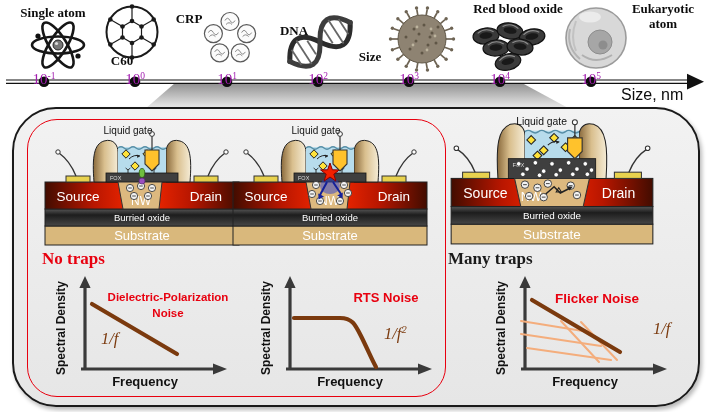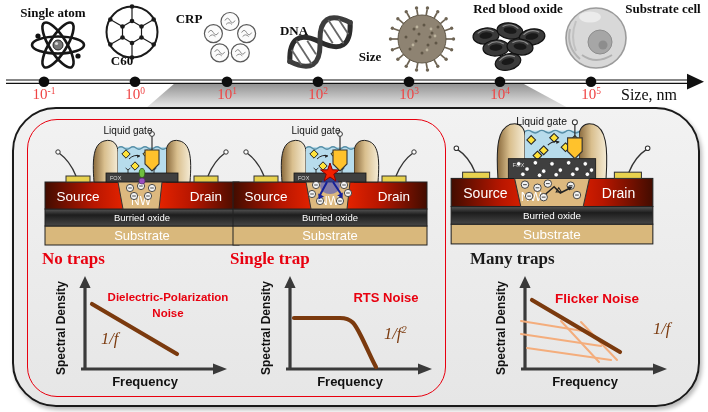--- a/index.html
+++ b/index.html
@@ -2,25 +2,25 @@
 <html><head>
 <meta charset="utf-8">
 <style>
   html,body{margin:0;padding:0;background:#fff;}
   .stage{position:relative;width:708px;height:412px;background:#fff;overflow:hidden;
          font-family:"Liberation Sans",sans-serif;}
   .topaxis{position:absolute;left:0;top:0;}
   .scale-label{position:absolute;font-family:"Liberation Serif",serif;font-weight:bold;
                font-size:13px;color:#0d0d0d;text-align:center;line-height:1.12;}
   .icon{position:absolute;}
-  .tick{position:absolute;top:85px;transform:translateX(-50%);
-        font-family:"Liberation Serif",serif;font-size:15px;color:#ef4444;white-space:nowrap;}
+  .tick{position:absolute;top:70px;transform:translateX(-50%);
+        font-family:"Liberation Serif",serif;font-size:15px;color:#a21caf;white-space:nowrap;}
   .tick sup{font-size:9.5px;position:relative;top:1px;}
   .size-label{position:absolute;left:621px;top:86px;width:86px;
-              font-family:Liberation Serif, serif;font-size:16px;color:#0d0d0d;}
+              font-family:Liberation Sans, sans-serif;font-size:16px;color:#0d0d0d;}
   .panel{position:absolute;left:12px;top:107px;width:684px;height:296px;
          border:2.2px solid #1a1a1a;border-radius:44px;
          background:linear-gradient(#f2f2f2,#e6e6e6);
          box-shadow:2px 3px 4px rgba(0,0,0,.28);}
   .redbox{position:absolute;left:13px;top:10px;width:417px;height:276px;
           border:1.6px solid #e8000f;border-radius:30px;}
   .caption{position:absolute;font-family:"Liberation Serif",serif;font-weight:bold;
            font-size:17px;}
   svg text{user-select:none;}
 </style>
@@ -210,21 +210,21 @@
           <ellipse rx="13" ry="8" fill="#3a3a3a" stroke="#101010" stroke-width="1.2"></ellipse>
           <ellipse cy="-0.5" rx="6.5" ry="3.2" fill="#191919"></ellipse>
           <path d="M-8,-3.5 q8,-5.5 16,0" stroke="#8f8f8f" stroke-width="1.1" fill="none"></path>
         </g>
         <g transform="translate(46 47) rotate(-14)">
           <ellipse rx="13" ry="8" fill="#3a3a3a" stroke="#101010" stroke-width="1.2"></ellipse>
           <ellipse cy="-0.5" rx="6.5" ry="3.2" fill="#191919"></ellipse>
           <path d="M-8,-3.5 q8,-5.5 16,0" stroke="#8f8f8f" stroke-width="1.1" fill="none"></path>
         </g>
       </svg>
-      <div class="scale-label" style="left:620px;top:2px;width:86px">Substrate cell</div>
+      <div class="scale-label" style="left:620px;top:2px;width:86px">Eukaryotic atom</div>
       <svg class="icon" style="left:560px;top:3px" width="72" height="70" viewBox="0 0 72 70">
         <circle cx="36" cy="35" r="30" fill="#d8d8d8" stroke="#9b9b9b" stroke-width="1.6"></circle>
     <path d="M10,26 Q6,44 20,56" stroke="#b4b4b4" stroke-width="2" fill="none"></path>
     <path d="M16,18 Q10,34 16,48" stroke="#c2c2c2" stroke-width="2" fill="none"></path>
     <ellipse cx="30" cy="14" rx="11" ry="5.5" fill="#ebebeb"></ellipse>
     <circle cx="40" cy="39" r="12" fill="#a6a6a6" stroke="#8d8d8d"></circle>
     <circle cx="43" cy="42" r="4.5" fill="#8d8d8d"></circle>
     <path d="M22,52 Q36,62 52,52" stroke="#b0b0b0" stroke-width="2" fill="none"></path>
       </svg>
     </div>
@@ -403,21 +403,20 @@
         <rect x="152" y="55" width="24" height="6" fill="#e8d24e" stroke="#333"></rect>
      <path d="M34,55 Q28,40 17,32" stroke="#333" stroke-width="1.3" fill="none"></path>
         <circle cx="16" cy="31" r="2.2" fill="#fff" stroke="#333"></circle>
      <path d="M166,55 Q172,40 183,32" stroke="#333" stroke-width="1.3" fill="none"></path>
         <circle cx="184" cy="31" r="2.2" fill="#fff" stroke="#333"></circle>
   <text x="36" y="80" font-size="13.5" fill="#fff" text-anchor="middle" font-family="Liberation Sans,sans-serif">Source</text>
   <text x="164" y="80" font-size="13.5" fill="#fff" text-anchor="middle" font-family="Liberation Sans,sans-serif">Drain</text>
   <text x="100" y="100" font-size="9.5" fill="#fff" text-anchor="middle" font-family="Liberation Sans,sans-serif">Burried oxide</text>
   <text x="100" y="119" font-size="13" fill="#fff" text-anchor="middle" font-family="Liberation Sans,sans-serif">Substrate</text>
       </svg>
-      <div class="caption" style="left:216px;top:140px;width:200px;color:#e8000f">Single trap</div>
       <svg style="position:absolute;left:434px;top:6px" width="208" height="131" viewBox="0 0 200 126">
         <defs>
   <linearGradient id="srcg2" x1="0" y1="0" x2="1" y2="0">
             <stop offset="0" stop-color="#420c00"></stop>
             <stop offset="0.5" stop-color="#b81600"></stop>
             <stop offset="0.82" stop-color="#e42300"></stop>
             <stop offset="1" stop-color="#f07a20"></stop>
           </linearGradient>
   <linearGradient id="drng2" x1="0" y1="0" x2="1" y2="0">
             <stop offset="0" stop-color="#f07a20"></stop>
@@ -510,21 +509,21 @@
         <rect x="160" y="55" width="26" height="6" fill="#e8d24e" stroke="#333"></rect>
      <path d="M26,55 Q20,40 9,33" stroke="#333" stroke-width="1.3" fill="none"></path>
         <circle cx="8" cy="32" r="2.2" fill="#fff" stroke="#333"></circle>
      <path d="M174,55 Q180,40 191,33" stroke="#333" stroke-width="1.3" fill="none"></path>
         <circle cx="192" cy="32" r="2.2" fill="#fff" stroke="#333"></circle>
   <text x="36" y="80" font-size="13.5" fill="#fff" text-anchor="middle" font-family="Liberation Sans,sans-serif">Source</text>
   <text x="164" y="80" font-size="13.5" fill="#fff" text-anchor="middle" font-family="Liberation Sans,sans-serif">Drain</text>
   <text x="100" y="100" font-size="9.5" fill="#fff" text-anchor="middle" font-family="Liberation Sans,sans-serif">Burried oxide</text>
   <text x="100" y="119" font-size="13" fill="#fff" text-anchor="middle" font-family="Liberation Sans,sans-serif">Substrate</text>
       </svg>
-      <div class="caption" style="left:456px;top:140px;width:208px;color:#1a1a1a">Many traps</div>
+      <div class="caption" style="left:434px;top:140px;width:208px;color:#1a1a1a">Many traps</div>
       <svg style="position:absolute;left:31px;top:162px" width="198" height="132" viewBox="0 0 198 132">
     <polygon points="40,5 34.4,17 45.6,17" fill="#3a3a3a"></polygon>
     <line x1="40" y1="15" x2="40" y2="98" stroke="#3a3a3a" stroke-width="3.2"></line>
     <line x1="36" y1="98" x2="170" y2="98" stroke="#3a3a3a" stroke-width="3.2"></line>
     <polygon points="182,98 168,92.6 168,103.4" fill="#3a3a3a"></polygon>
     <text transform="rotate(-90 20 57)" x="20" y="57" text-anchor="middle" font-family="Liberation Sans,sans-serif" font-weight="bold" font-size="12" fill="#111">Spectral Density</text>
     <text x="100" y="114.5" text-anchor="middle" font-family="Liberation Sans,sans-serif" font-weight="bold" font-size="13" fill="#111">Frequency</text>
     <text x="123" y="30" text-anchor="middle" font-family="Liberation Sans,sans-serif" font-weight="bold" font-size="11.5" fill="#e8000f">Dielectric-Polarization</text>
         <text x="123" y="46" text-anchor="middle" font-family="Liberation Sans,sans-serif" font-weight="bold" font-size="11.5" fill="#e8000f">Noise</text>
         <path d="M47,33 L132,83" stroke="#7b3a0e" stroke-width="4.2" fill="none" stroke-linecap="round"></path>

